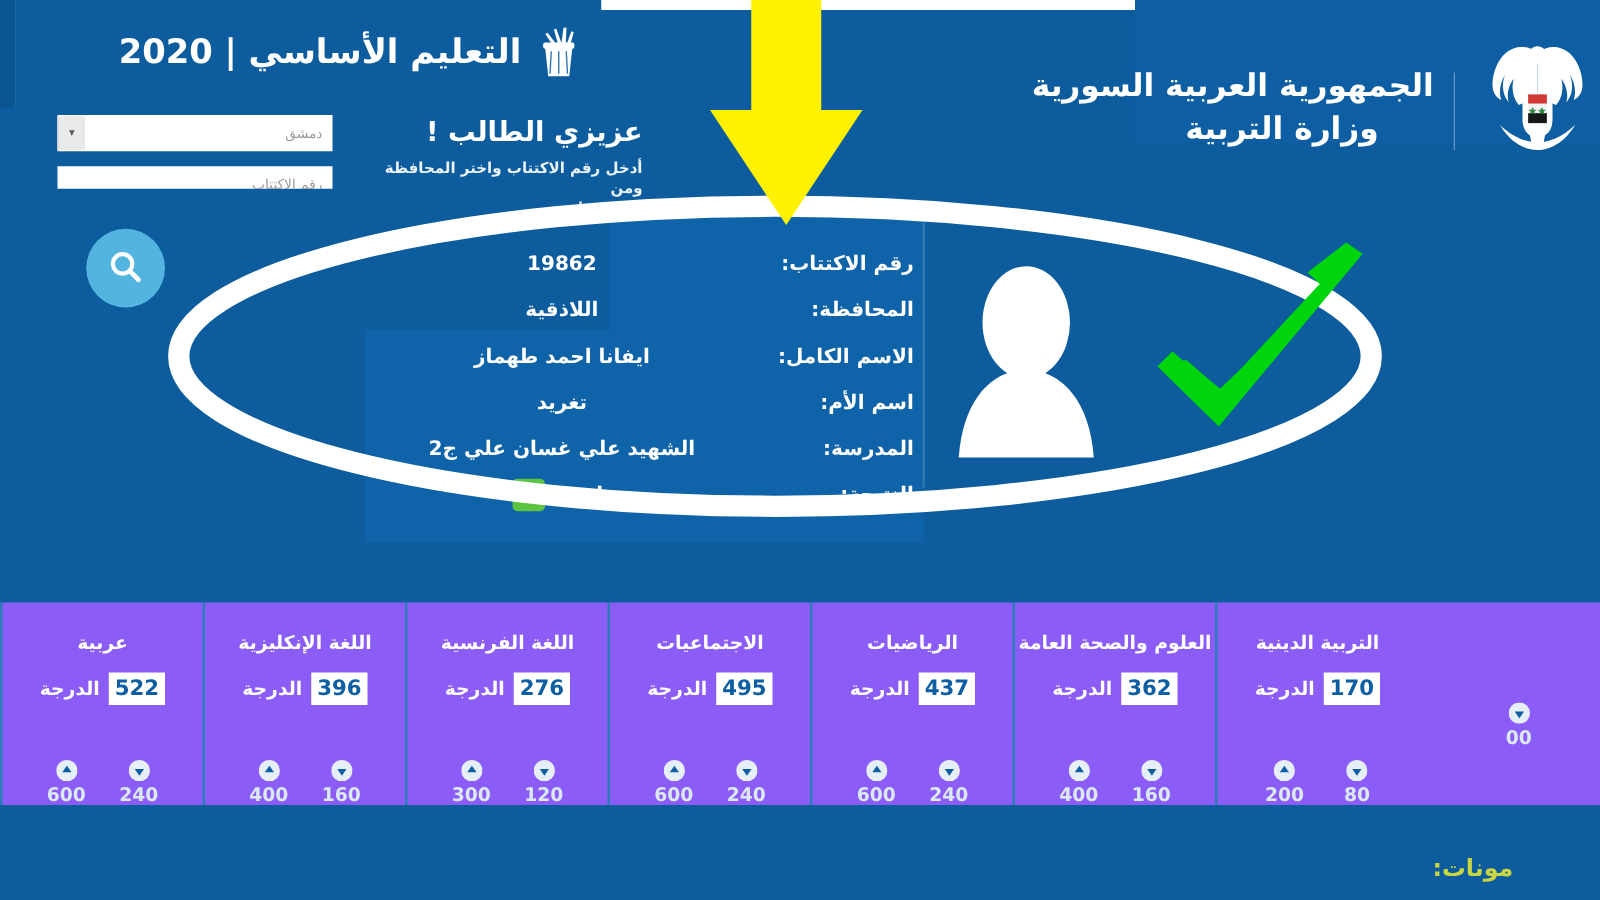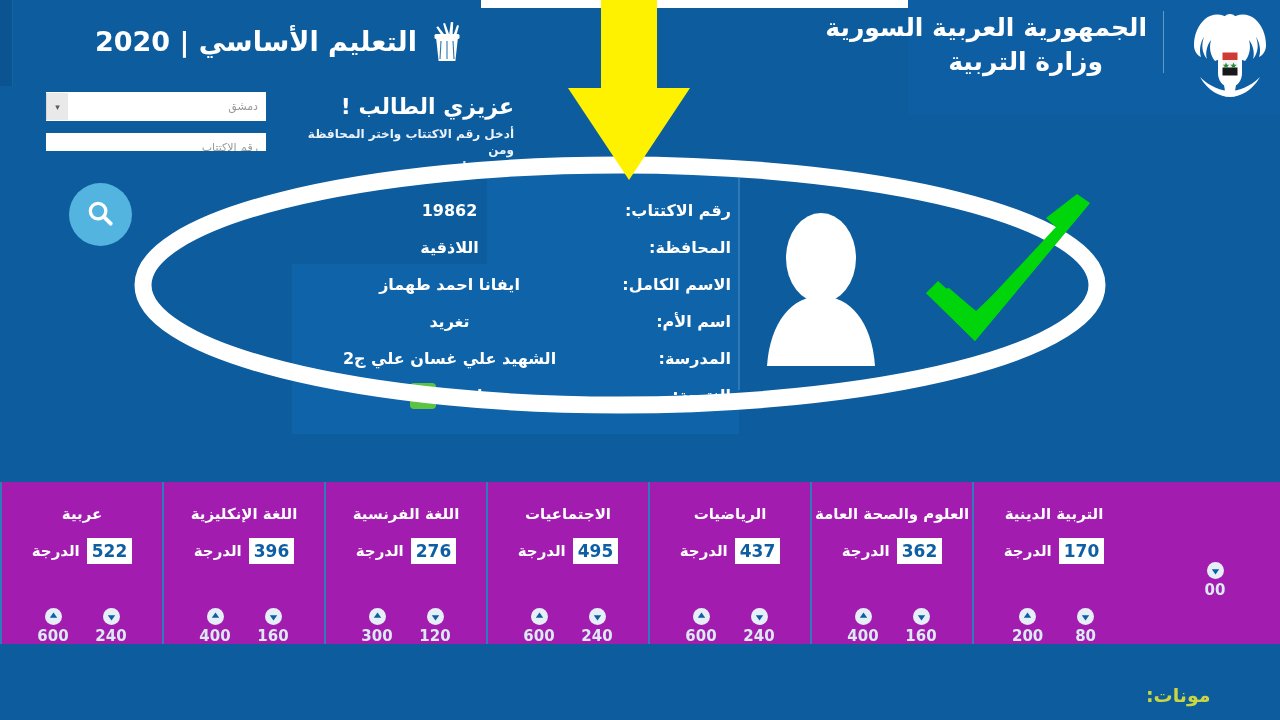--- a/index.html
+++ b/index.html
@@ -30,23 +30,23 @@
     border-right: 1px solid #14649f;
   }
 
   
   .header-band {
     position: absolute; top: 0; left: 908px;
     width: 372px; height: 114px;
     background: #0d5ea2;
   }
   .ministry-block {
-    position: absolute; top: 11px; left: 918px;
+    position: absolute; top: 30px; left: 918px;
     width: 358px; height: 90px;
-    display: flex; flex-direction: row; align-items: flex-start;
+    display: flex; flex-direction: row; align-items: flex-end;
     justify-content: flex-start; gap: 12px;
   }
   .eagle-wrap {
     width: 84px; height: 86px;
     position: relative; flex: 0 0 auto;
     margin-right: 4px;
   }
   .ministry-divider {
     width: 1px; height: 62px; background: #7ba8cf;
     opacity: .8; margin: 0 12px 0 4px; flex: 0 0 auto;
@@ -183,21 +183,21 @@
   .avatar {
     position: absolute; top: 196px; left: 758px;
     width: 126px; height: 178px;
     display: flex; align-items: flex-end; justify-content: center;
   }
 
   
   .subjects {
     position: absolute; top: 482px; left: 0px;
     width: 1280px; height: 162px;
-    background: #a21caf;
+    background: #8b5cf6;
     display: flex; flex-direction: row-reverse;
     align-items: stretch;
   }
   .subject {
     position: relative;
     flex: 0 0 162px;
     border-left: 2px solid #2d7cba;
     display: flex; flex-direction: column;
     align-items: center; justify-content: flex-start;
     padding-top: 22px; color: #ffffff;

